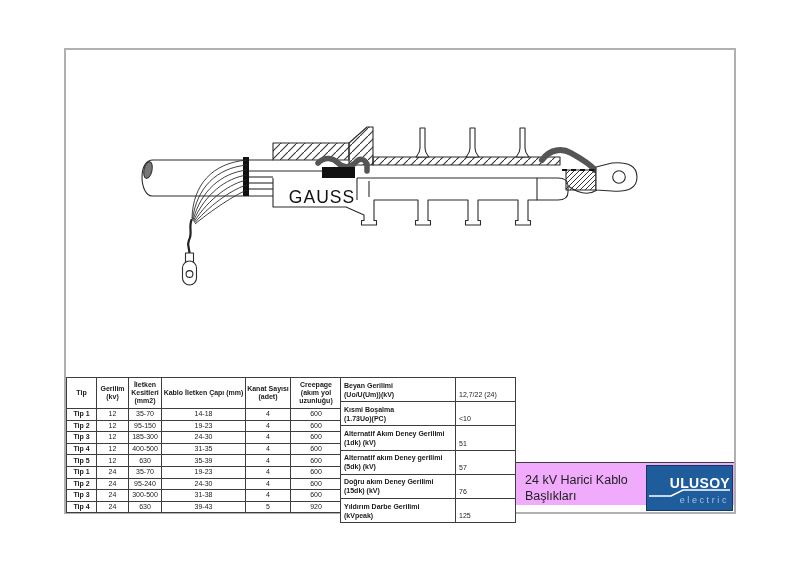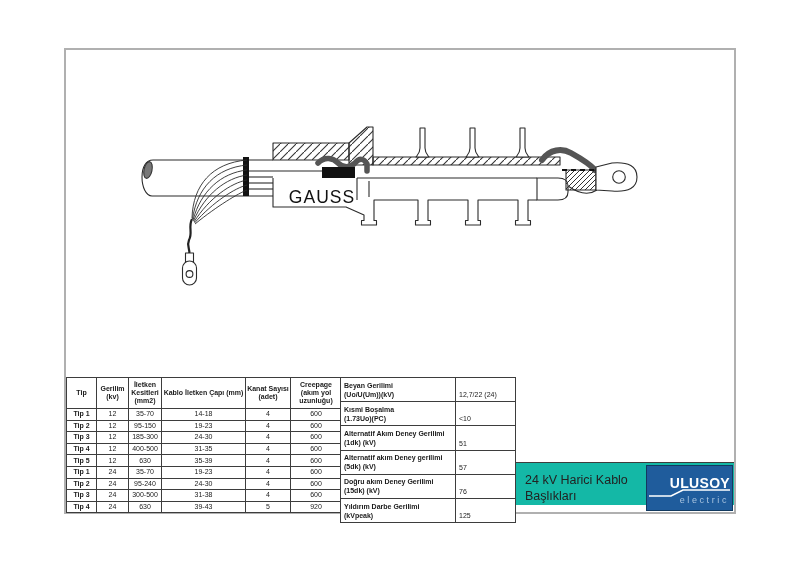--- a/index.html
+++ b/index.html
@@ -29,21 +29,21 @@
   table.ratings td{border:1px solid #3d3d3d;font-size:7px;line-height:9px;overflow:hidden;}
   table.ratings td:first-child{
     font-weight:700;text-align:left;vertical-align:middle;
     padding:1px 2px 1px 3px;white-space:pre-line;height:21.2px;
   }
   table.ratings td:last-child{vertical-align:bottom;text-align:left;padding:0 0 2px 3px;font-weight:400;}
 
   
   .titleblock{
     position:absolute;left:515px;top:462px;width:219px;height:43px;
-    border-top:1.5px solid #3d3d3d;border-left:1.5px solid #3d3d3d;box-sizing:border-box;background:#14b8a6;
+    border-top:1.5px solid #3d3d3d;border-left:1.5px solid #3d3d3d;box-sizing:border-box;background:#f0abfc;
   }
   .title-text{position:absolute;left:9px;top:9px;width:122px;font-size:12.5px;line-height:1.28;color:#222;}
   .logo{position:absolute;left:130px;top:2px;width:87px;height:46px;}
 </style>
 </head>
 <body>
 
 <div class="sheet">
 
   <div class="frame"></div>

